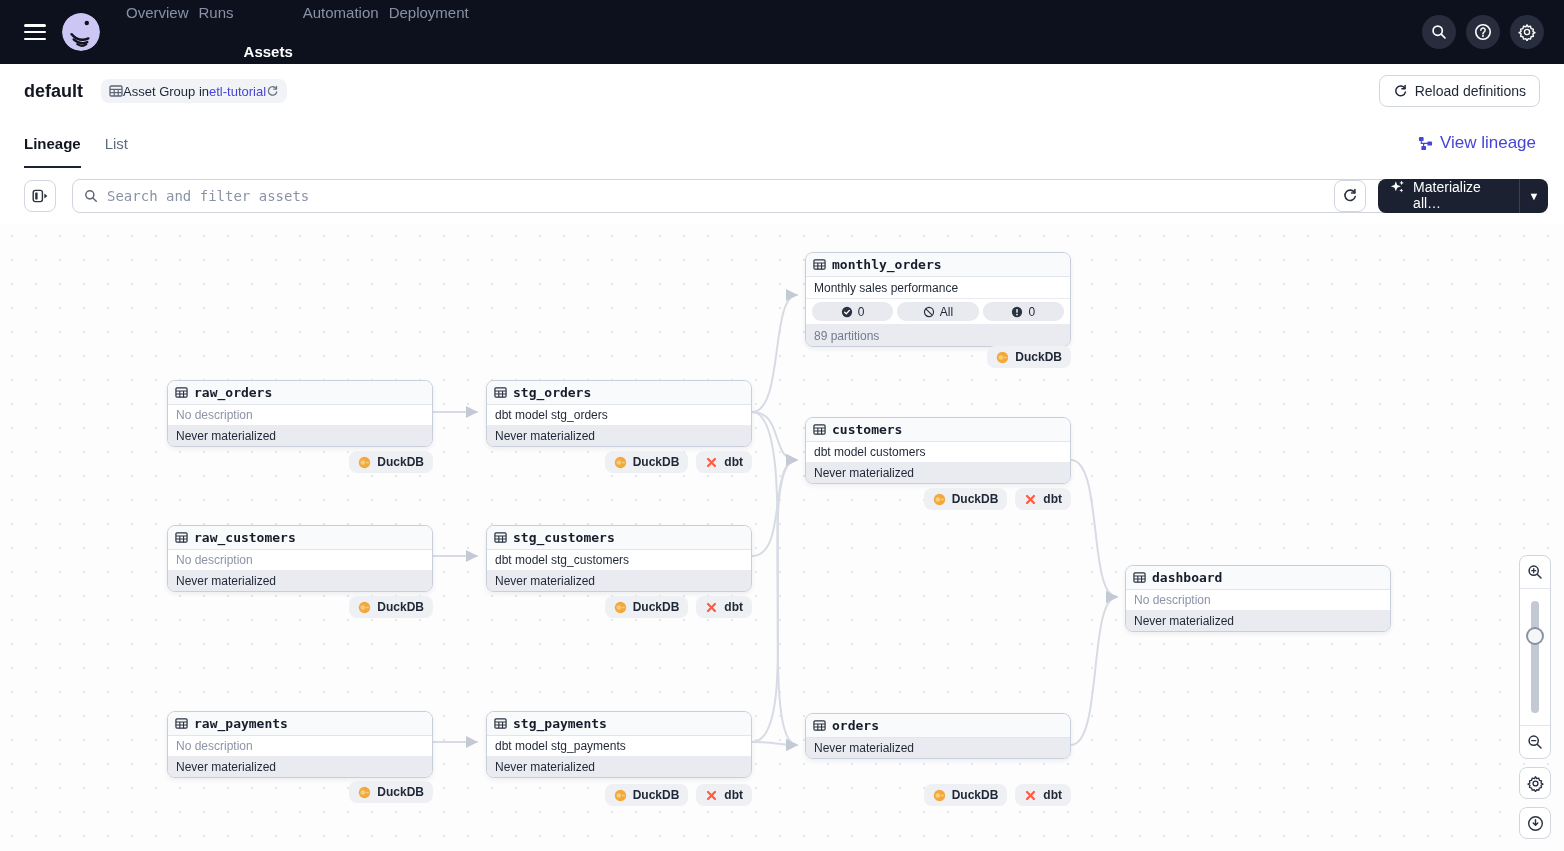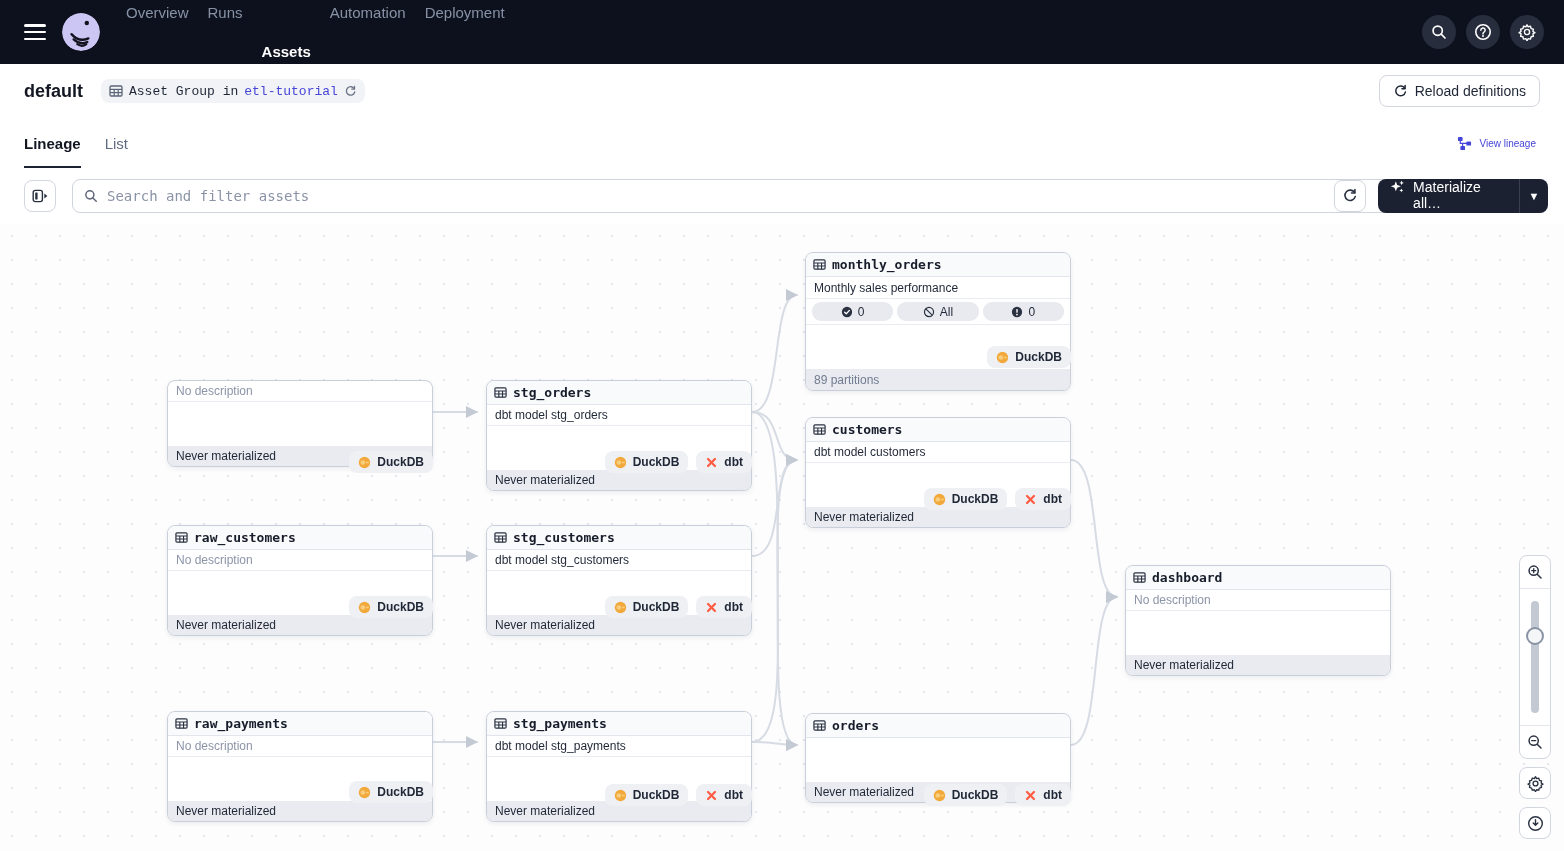--- a/index.html
+++ b/index.html
@@ -6,46 +6,46 @@
   .page{position:relative;width:1564px;height:851px;overflow:hidden;
         font-family:"Liberation Sans",sans-serif;background:#fff;color:#1f2736;}
 
   
   .topnav{position:absolute;left:0;top:0;width:1564px;height:64px;background:#0d111d;
           display:flex;align-items:center;}
   .hamburger{width:22px;height:16px;margin-left:24px;display:flex;flex-direction:column;
              justify-content:space-between;cursor:pointer;}
   .hamburger span{display:block;height:2.5px;background:#fff;border-radius:2px;}
   .logo{width:38px;height:38px;margin-left:16px;border-radius:50%;}
-  .navitems{display:flex;gap:19px;margin-left:26px;}
+  .navitems{display:flex;gap:10px;margin-left:26px;}
   .navitem{font-size:15px;font-weight:500;color:#8792a6;cursor:pointer;}
   .navitem.active{color:#ffffff;font-weight:700;margin-top:39px;}
   .nav-actions{margin-left:auto;margin-right:20px;display:flex;gap:10px;}
   .navbtn{width:34px;height:34px;border-radius:50%;background:#272d3d;display:flex;
           align-items:center;justify-content:center;color:#fff;cursor:pointer;}
 
   
   .pageheader{position:absolute;left:0;top:64px;width:1564px;height:54px;display:flex;align-items:center;}
   .pagetitle{font-size:18px;font-weight:700;color:#121722;margin-left:24px;}
-  .groupbadge{display:flex;align-items:center;gap:6px;background:#f1f3f7;border-radius:8px;
-              height:24px;padding:0 8px;margin-left:18px;font-size:13px;color:#1f2736;font-family:Liberation Mono, monospace;}
+  .groupbadge{display:flex;align-items:center;gap:0;background:#f1f3f7;border-radius:8px;
+              height:24px;padding:0 8px;margin-left:18px;font-size:13px;color:#1f2736;}
   .groupbadge .link{color:#4645d8;cursor:pointer;}
   .reloadbtn{margin-left:auto;margin-right:24px;height:32px;display:flex;align-items:center;gap:7px;
              border:1px solid #d2d6de;border-radius:8px;padding:0 13px;font-size:14px;color:#1f2736;
              background:#fff;cursor:pointer;}
 
   
   .tabsrow{position:absolute;left:0;top:118px;width:1564px;height:50px;border-bottom:3px solid #0f766e;
            display:flex;align-items:center;}
   .tab{font-size:15px;margin-left:24px;height:100%;display:flex;align-items:center;cursor:pointer;
        color:#5f6b83;position:relative;}
   .tab.active{color:#121722;font-weight:700;}
   .tab.active:after{content:"";position:absolute;left:0;right:0;bottom:-1px;height:3px;background:#1c2433;}
   .viewlineage{margin-left:auto;margin-right:28px;display:flex;align-items:center;gap:7px;
-               color:#4645d8;font-size:10px;cursor:pointer;}
+               color:#4645d8;font-size:17px;cursor:pointer;}
 
   
   .toolbar{position:absolute;left:0;top:168px;width:1564px;height:56px;border-bottom:1px solid #e4e7ed;
            background:#fff;}
   .sq-btn{position:absolute;width:32px;height:32px;top:12px;border:1px solid #d2d6de;border-radius:8px;
           background:#fff;display:flex;align-items:center;justify-content:center;cursor:pointer;color:#2a3242;}
   .searchwrap{position:absolute;left:72px;top:11px;width:1357px;height:34px;border:1px solid #d0d5dd;
               border-radius:8px;display:flex;align-items:center;box-sizing:border-box;background:#fff;}
   .searchwrap input{border:none;outline:none;flex:1;font-family:"DejaVu Sans Mono",monospace;
                     font-size:14px;color:#1f2736;background:transparent;}
@@ -64,21 +64,21 @@
 
   .node{position:absolute;width:266px;background:#fff;border:1px solid #c9cfda;border-radius:8px;
         box-shadow:0 2px 5px rgba(16,24,40,.07);overflow:hidden;box-sizing:border-box;cursor:pointer;}
   .node-header{display:flex;align-items:center;gap:6px;height:23px;padding:0 7px;background:#f9fafb;
                border-bottom:1px solid #e2e5eb;}
   .node-title{font-family:"DejaVu Sans Mono",monospace;font-size:13px;font-weight:600;color:#171d2b;}
   .node-desc{height:20px;display:flex;align-items:center;padding:0 8px;font-size:12px;color:#1f2736;
              border-bottom:1px solid #e9ebf0;}
   .node-desc.muted{color:#8b94a8;}
   .node-footer{height:20px;display:flex;align-items:center;padding:0 8px;font-size:12px;color:#1f2736;
-               background:#e9ebf0;margin-top:44px;}
+               background:#e9ebf0;}
   .node-footer.muted{color:#717c91;}
   .pillsrow{display:flex;gap:4px;padding:3px 6px;border-bottom:1px solid #e9ebf0;}
   .pill{flex:1;height:19px;background:#e8eaef;border-radius:9px;display:flex;align-items:center;
         justify-content:center;gap:5px;font-size:12px;color:#1f2736;}
 
   .badge-row{position:absolute;width:266px;display:flex;justify-content:flex-end;gap:8px;}
   .kindbadge{height:22px;background:#eef0f4;border-radius:8px;display:flex;align-items:center;gap:6px;
              padding:0 9px;font-size:12px;font-weight:700;color:#1f2736;cursor:pointer;}
 
   
@@ -338,20 +338,26 @@
     <div class="badge-row" style="left:805px;top:122px">
       <span class="kindbadge">
         <svg width="13" height="13">
             <use href="#i-duckdb"></use>
           </svg>
         <span>DuckDB</span>
       </span>
     </div>
 
     <div class="node" style="left:167px;top:156px">
+      <div class="node-header">
+        <svg width="13" height="13" style="color:#2a3242">
+            <use href="#i-table"></use>
+          </svg>
+        <span class="node-title">raw_orders</span>
+      </div>
       <div class="node-desc muted">No description</div>
       <div class="node-footer">Never materialized</div>
     </div>
     <div class="badge-row" style="left:167px;top:227px">
       <span class="kindbadge">
         <svg width="13" height="13">
             <use href="#i-duckdb"></use>
           </svg>
         <span>DuckDB</span>
       </span>

